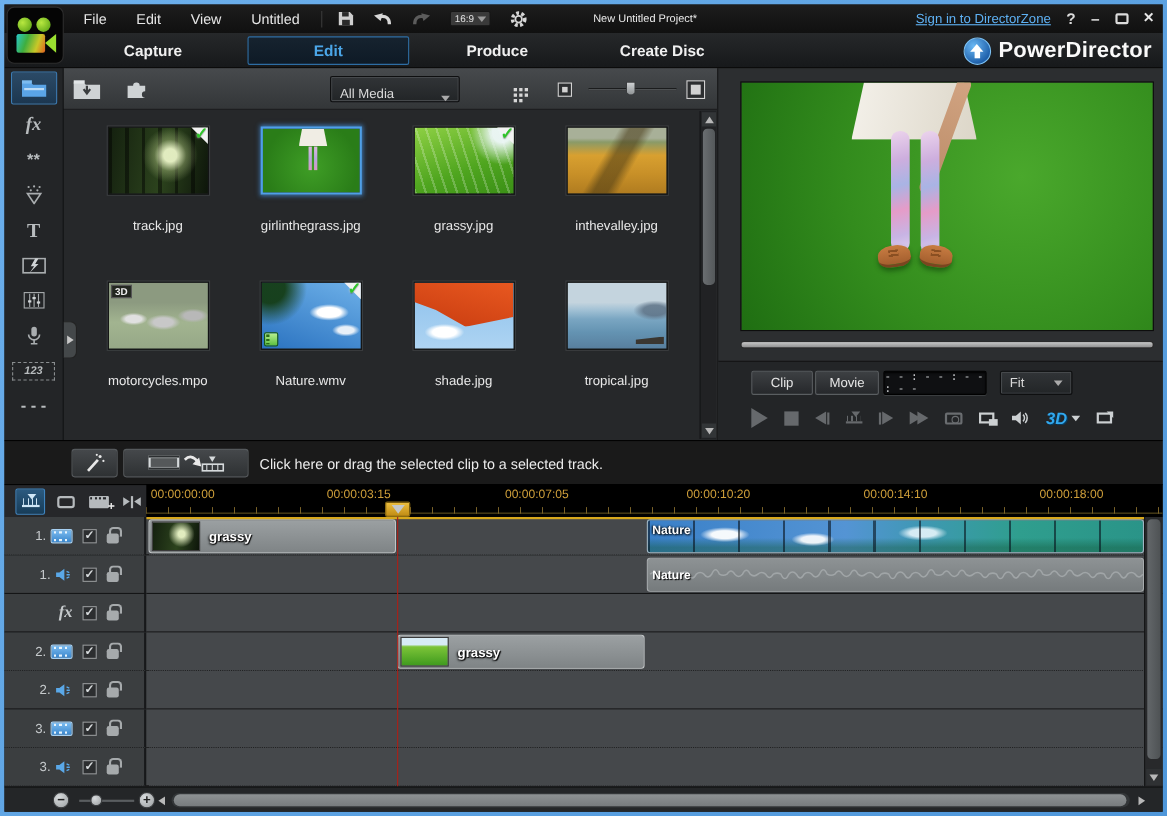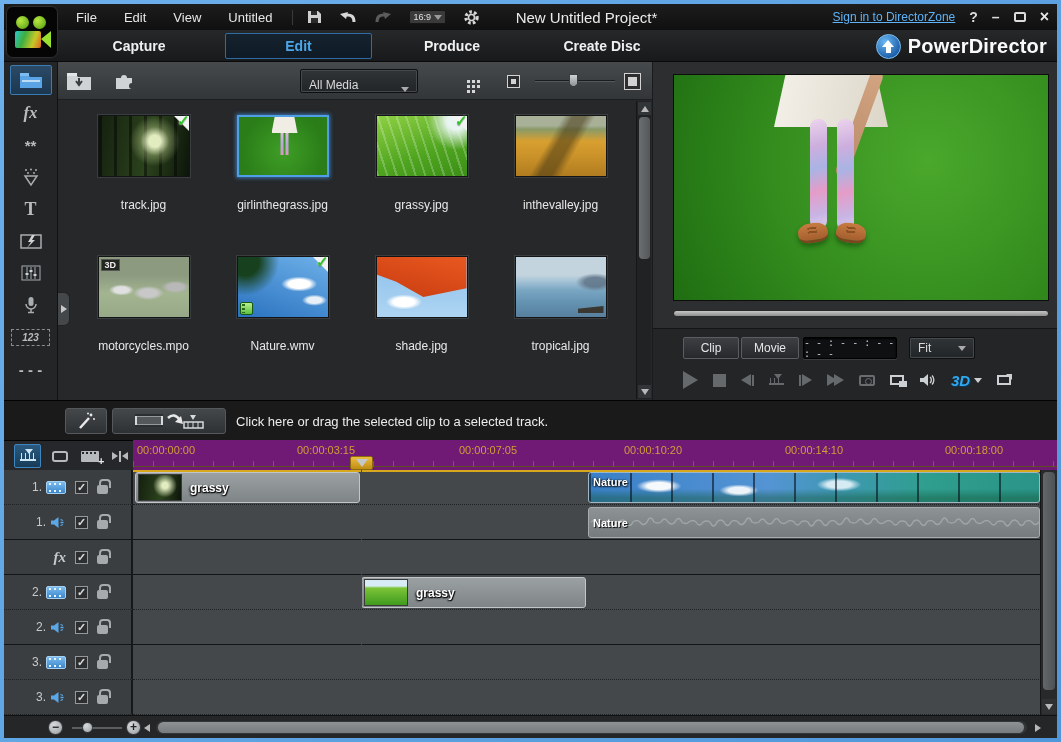--- a/index.html
+++ b/index.html
@@ -14,21 +14,21 @@
   .cam-reel.r1 { left:9px; } .cam-reel.r2 { left:26px; }
   .cam-body { position:absolute; left:8px; top:24px; width:26px; height:17px; border-radius:2px; background:linear-gradient(110deg,#28c8c8,#3fae3f 35%,#c8c828 70%,#e06020); }
   .cam-lens { position:absolute; left:34px; top:24px; width:0; height:0; border-right:10px solid #9ae030; border-top:8px solid transparent; border-bottom:9px solid transparent; }
   .menus { display:flex; gap:27px; margin-left:72px; }
   .menu-item { color:#e6e6e6; font-size:13px; cursor:default; }
   .tb-sep { width:1px; height:15px; background:#3a3a3a; margin:0 14px 0 20px; }
   .tb-icons { display:flex; align-items:center; gap:17px; }
   .tb-btn { display:flex; align-items:center; justify-content:center; }
   .aspect-chip { background:#3a3a3a; border:1px solid #161616; border-radius:2px; color:#e0e0e0; font-size:9px; padding:1px 3px; display:flex; align-items:center; gap:3px; }
   .caret-down { width:0; height:0; border-left:4px solid transparent; border-right:4px solid transparent; border-top:5px solid #aaaaaa; }
-  .proj-title { position:absolute; left:455px; width:255px; text-align:center; color:#eaeaea; font-size:15px; }
+  .proj-title { position:absolute; left:455px; width:255px; text-align:center; color:#eaeaea; font-size:10px; }
   .tb-right { position:absolute; right:8px; display:flex; align-items:center; gap:14px; }
   .signin { color:#5fb2f5; text-decoration:underline; font-size:12px; }
   .help-q { color:#dcdcdc; font-size:14px; font-weight:bold; }
   .win-min { color:#dcdcdc; font-size:14px; font-weight:bold; }
   .win-max { width:12px; height:10px; border:2px solid #dcdcdc; border-radius:2px; }
   .win-close { color:#e8e8e8; font-size:16px; font-weight:bold; }
 
   
   .modebar { position:absolute; left:0; top:26px; width:100%; height:32px; background:linear-gradient(#26282a,#17191b); border-bottom:1px solid #0a0a0a; }
   .mtab { position:absolute; top:0; height:32px; display:flex; align-items:center; justify-content:center; color:#f0f0f0; font-size:14px; font-weight:bold; }
@@ -139,21 +139,21 @@
   .tlv-btn { position:absolute; top:3px; width:27px; height:24px; border-radius:2px; display:flex; align-items:center; justify-content:center; }
   .tlv-btn.active { background:linear-gradient(#2b5a80,#173c58); border:1px solid #3f85c0; }
   .i-ruler { width:16px; height:9px; border-bottom:2px solid #cfe6f6; position:relative; }
   .i-ruler::before { content:""; position:absolute; left:1px; bottom:0; width:14px; height:6px; background:repeating-linear-gradient(90deg,#cfe6f6 0 1px, transparent 1px 4px); }
   .i-ruler::after { content:""; position:absolute; left:5px; top:-3px; border-left:4px solid transparent; border-right:4px solid transparent; border-top:5px solid #cfe6f6; }
   .i-story { width:16px; height:11px; border:2px solid #b6babd; border-radius:3px; }
   .i-film { width:18px; height:11px; background:#b6babd; position:relative; border-radius:1px; }
   .i-film::before { content:""; position:absolute; left:1px; top:1px; right:1px; height:2px; background:repeating-linear-gradient(90deg,#26272a 0 2px, transparent 2px 4px); }
   .i-film::after { content:"+"; position:absolute; right:-6px; bottom:-5px; color:#e8e8e8; font-size:11px; font-weight:bold; }
   .i-snap { display:flex; align-items:center; gap:1px; }
-  .ruler { position:absolute; left:129px; top:436px; right:0; height:30px; background:#701a75; }
+  .ruler { position:absolute; left:129px; top:436px; right:0; height:30px; background:#000000; }
   .ruler-label { position:absolute; top:4px; color:#cf9f3a; font-size:11px; }
   .ruler-ticks { position:absolute; left:0; right:0; bottom:3px; height:6px; background:repeating-linear-gradient(90deg,#7a6228 0 1px, transparent 1px 20px); }
   .ruler-line { position:absolute; left:0; right:0; bottom:3px; height:1px; background:#5c4e1e; }
   .ph-marker { position:absolute; left:217px; bottom:0; width:23px; height:14px; background:linear-gradient(#ecbe3e,#c08c14); border:1px solid #8a6a10; border-radius:2px; display:flex; align-items:center; justify-content:center; z-index:3; }
   .ph-marker .grip { width:0; height:0; border-left:6px solid transparent; border-right:6px solid transparent; border-top:8px solid #c3c7c9; }
 
   .tl-body { position:absolute; left:0; top:466px; width:100%; height:245px; }
   .trow { display:flex; height:35px; }
   .thead { width:129px; background:#3b3e40; border-right:2px solid #17181a; display:flex; align-items:center; padding-left:24px; gap:9px; }
   .tlane { flex:1; background:#45484b; }

